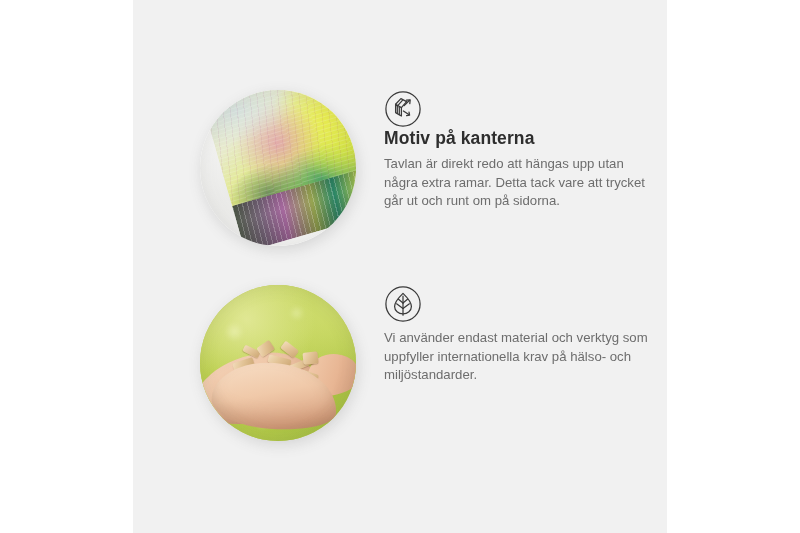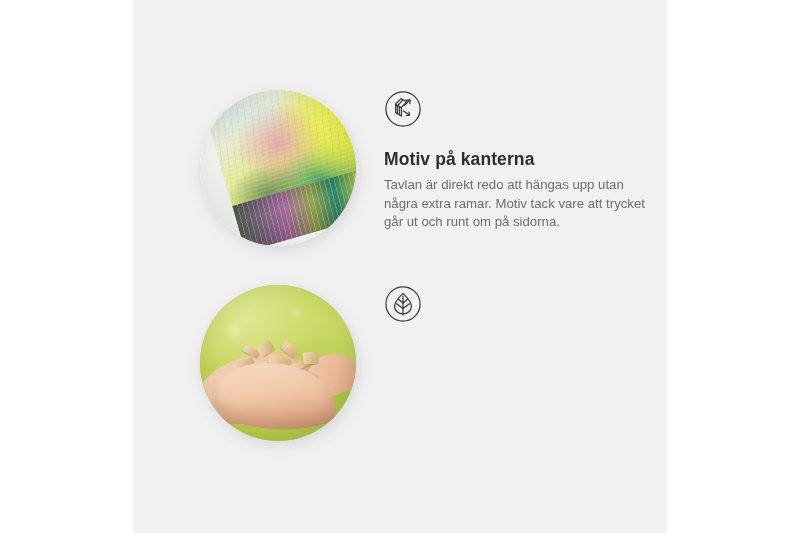--- a/index.html
+++ b/index.html
@@ -221,21 +221,21 @@
   }
 
   .feature-icon {
     width: 38px;
     height: 38px;
     display: block;
   }
   .feature-icon svg { display: block; }
 
   .feature-title {
-    margin: 21px 0 0 0;
+    margin: 0 0 0 0;
     font-size: 17.5px;
     font-weight: 600;
     letter-spacing: 0.1px;
     color: #2e2e2e;
     line-height: 1.2;
   }
 
   .feature-text {
     margin: 6px 0 0 0;
     font-size: 13.2px;
@@ -277,21 +277,21 @@
               <path d="M13.3 16.1 L18.4 10.4"></path>
               <path d="M13.3 16.1 L13.3 23.6"></path>
               <path d="M15.3 17.3 L15.3 24.8"></path>
               <path d="M20.2 15.6 L25.6 10.3"></path>
               <path d="M22.4 10.2 L26.2 9.8 L25.8 13.6"></path>
               <path d="M19.4 21.0 L24.8 24.6"></path>
               <path d="M22.6 25.6 L25.6 25.1 L25.0 22.1"></path>
             </svg>
           </span>
           <h3 class="feature-title">Motiv på kanterna</h3>
-          <p class="feature-text">Tavlan är direkt redo att hängas upp utan några extra ramar. Motiv tack vare att trycket går ut och runt om på sidorna.</p>
+          <p class="feature-text">Tavlan är direkt redo att hängas upp utan några extra ramar. Detta tack vare att trycket går ut och runt om på sidorna.</p>
         </div>
       </section>
 
       <section class="feature feature--two">
 
         <div class="photo photo--eco">
           <div class="eco-scene"></div>
           <div class="eco-bokeh"></div>
           <div class="hand hand--back"></div>
           <div class="fingers"></div>
@@ -318,18 +318,19 @@
             <svg viewBox="0 0 38 38" width="38" height="38" fill="none" stroke="#3a3a3a" stroke-width="1.25" stroke-linecap="round" stroke-linejoin="round">
               <circle cx="19" cy="19" r="17.1"></circle>
               <path d="M19 8.4 C13.0 14.2 10.6 18.4 10.6 21.6 C10.6 25.8 14.4 28.8 19 28.8 C23.6 28.8 27.4 25.8 27.4 21.6 C27.4 18.4 25.0 14.2 19 8.4 Z"></path>
               <path d="M19 11.0 L19 30.2"></path>
               <path d="M19 18.0 L14.2 14.1"></path>
               <path d="M19 18.0 L23.8 14.1"></path>
               <path d="M19 23.4 L12.6 18.8"></path>
               <path d="M19 23.4 L25.4 18.8"></path>
             </svg>
           </span>
+          <p class="feature-text">Vi använder endast material och verktyg som uppfyller internationella krav på hälso- och miljöstandarder.</p>
         </div>
       </section>
 
     </div>
   </div>
 </div>
 
 </body></html>

